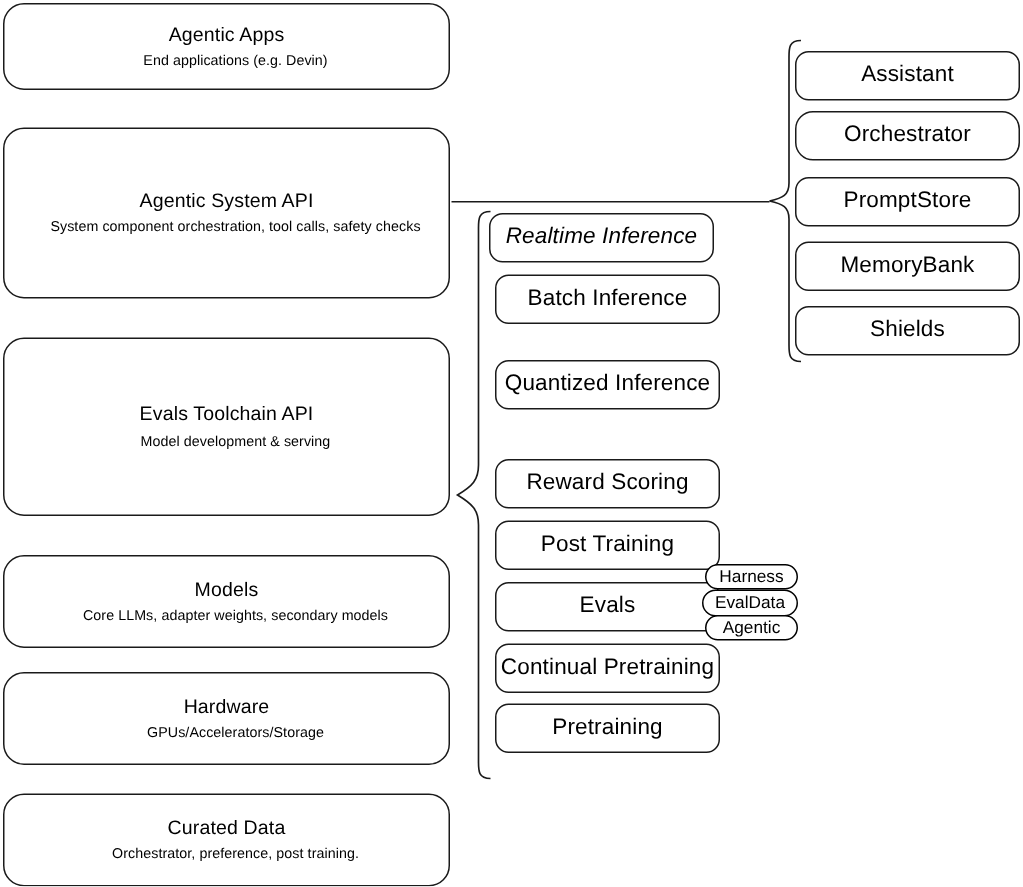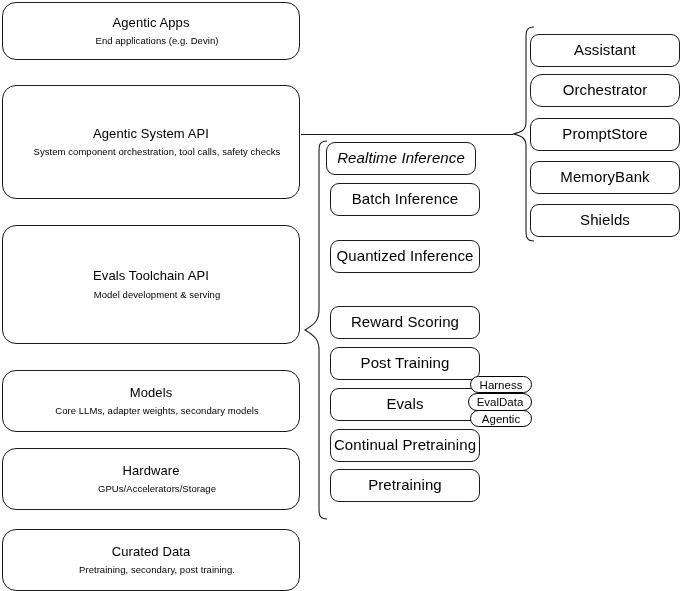--- a/index.html
+++ b/index.html
@@ -119,21 +119,21 @@
     <div class="subtitle">Core LLMs, adapter weights, secondary models</div>
   </div>
 
   <div class="node layer" style="left:2px; top:448px; width:298px; height:62px;">
     <div class="title">Hardware</div>
     <div class="subtitle">GPUs/Accelerators/Storage</div>
   </div>
 
   <div class="node layer" style="left:2px; top:529px; width:298px; height:62px;">
     <div class="title">Curated Data</div>
-    <div class="subtitle">Pretraining, secondary, post training.</div>
+    <div class="subtitle">Orchestrator, preference, post training.</div>
   </div>
 
   <div class="hline" style="left:301px; top:134px; width:212px;"></div>
 
   <svg class="brace" style="left:303px; top:140px; width:26px; height:380px;" viewBox="0 0 26 380" preserveAspectRatio="none">
     <path d="M 24 1
              C 16 1, 16 6, 16 12
              L 16 170
              C 16 180, 12 184, 2 190
              C 12 196, 16 200, 16 210

